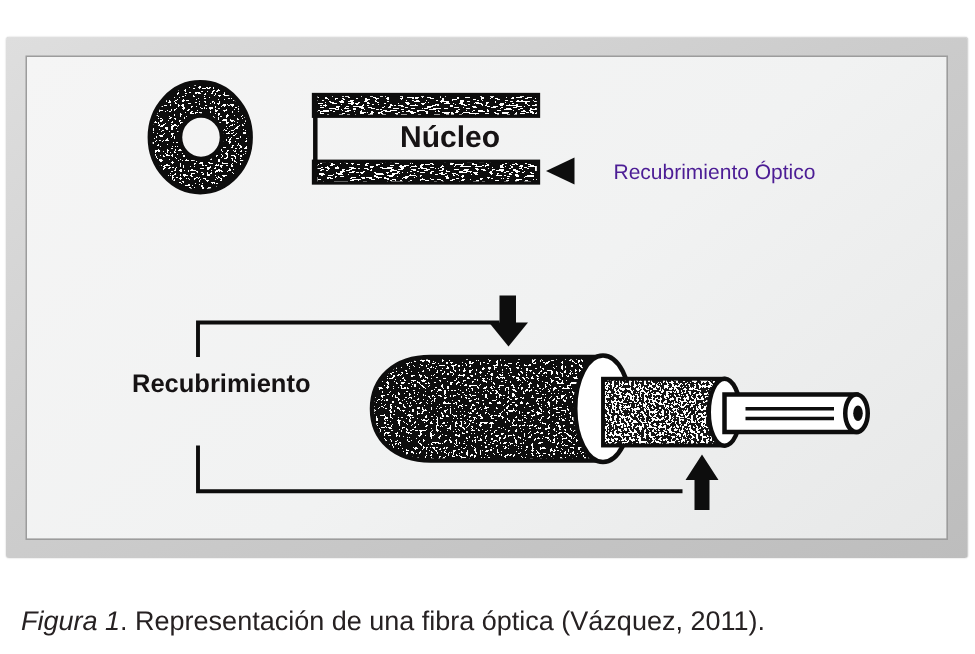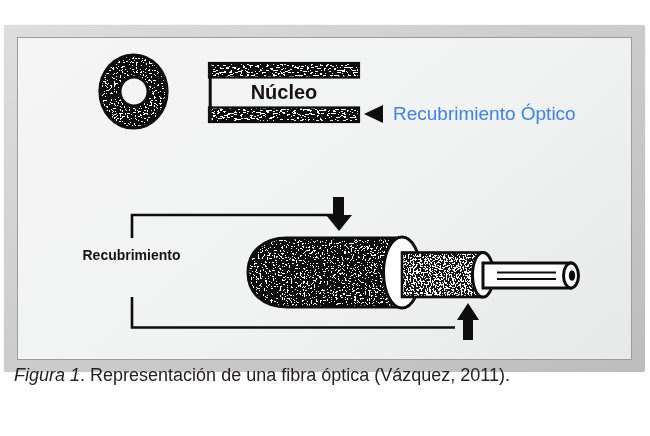--- a/index.html
+++ b/index.html
@@ -16,34 +16,34 @@
   }
   .panel{
     position:absolute;left:13px;top:12px;right:13px;bottom:12px;
     border:1px solid var(--frame-line,#9c9c9c);
     background:linear-gradient(140deg,#f5f5f5 0%,#f1f2f2 55%,#e7e8e8 100%);
   }
   svg.diagram{position:absolute;left:0;top:0;pointer-events:none;}
   .ink-stroke{stroke:var(--ink,#0d0d0d);}
   .ink-fill{fill:var(--ink,#0d0d0d);}
   .white-fill{fill:#ffffff;}
-  .lbl{position:absolute;color:var(--label-text,#161314);white-space:nowrap;}
+  .lbl{position:absolute;color:var(--label-text,#161314);white-space:nowrap;margin-left:16px;}
   .lbl-nucleo{
     left:209px;top:81px;width:150px;text-align:center;
     font-size:20px;font-weight:bold;line-height:22px;
   }
   .lbl-optico{
-    left:393px;top:104px;font-size:19px;line-height:20px;color:#3b82f6;
+    left:393px;top:104px;font-size:14px;line-height:20px;color:#4c1d95;
   }
   .lbl-proteccion{
     left:41px;top:245px;width:181px;text-align:center;
-    font-size:14px;font-weight:bold;line-height:21.5px;
+    font-size:17px;font-weight:bold;line-height:21.5px;
   }
   .caption{
-    position:absolute;left:14px;top:364px;font-size:18px;line-height:23px;
+    position:absolute;left:14px;top:403px;font-size:18px;line-height:23px;
     color:var(--caption-text,#262122);white-space:nowrap;
   }
   .caption .fig{font-style:italic;}
 </style>
 </head>
 <body>
 
 <div class="frame">
   <div class="panel"></div>
 </div>

